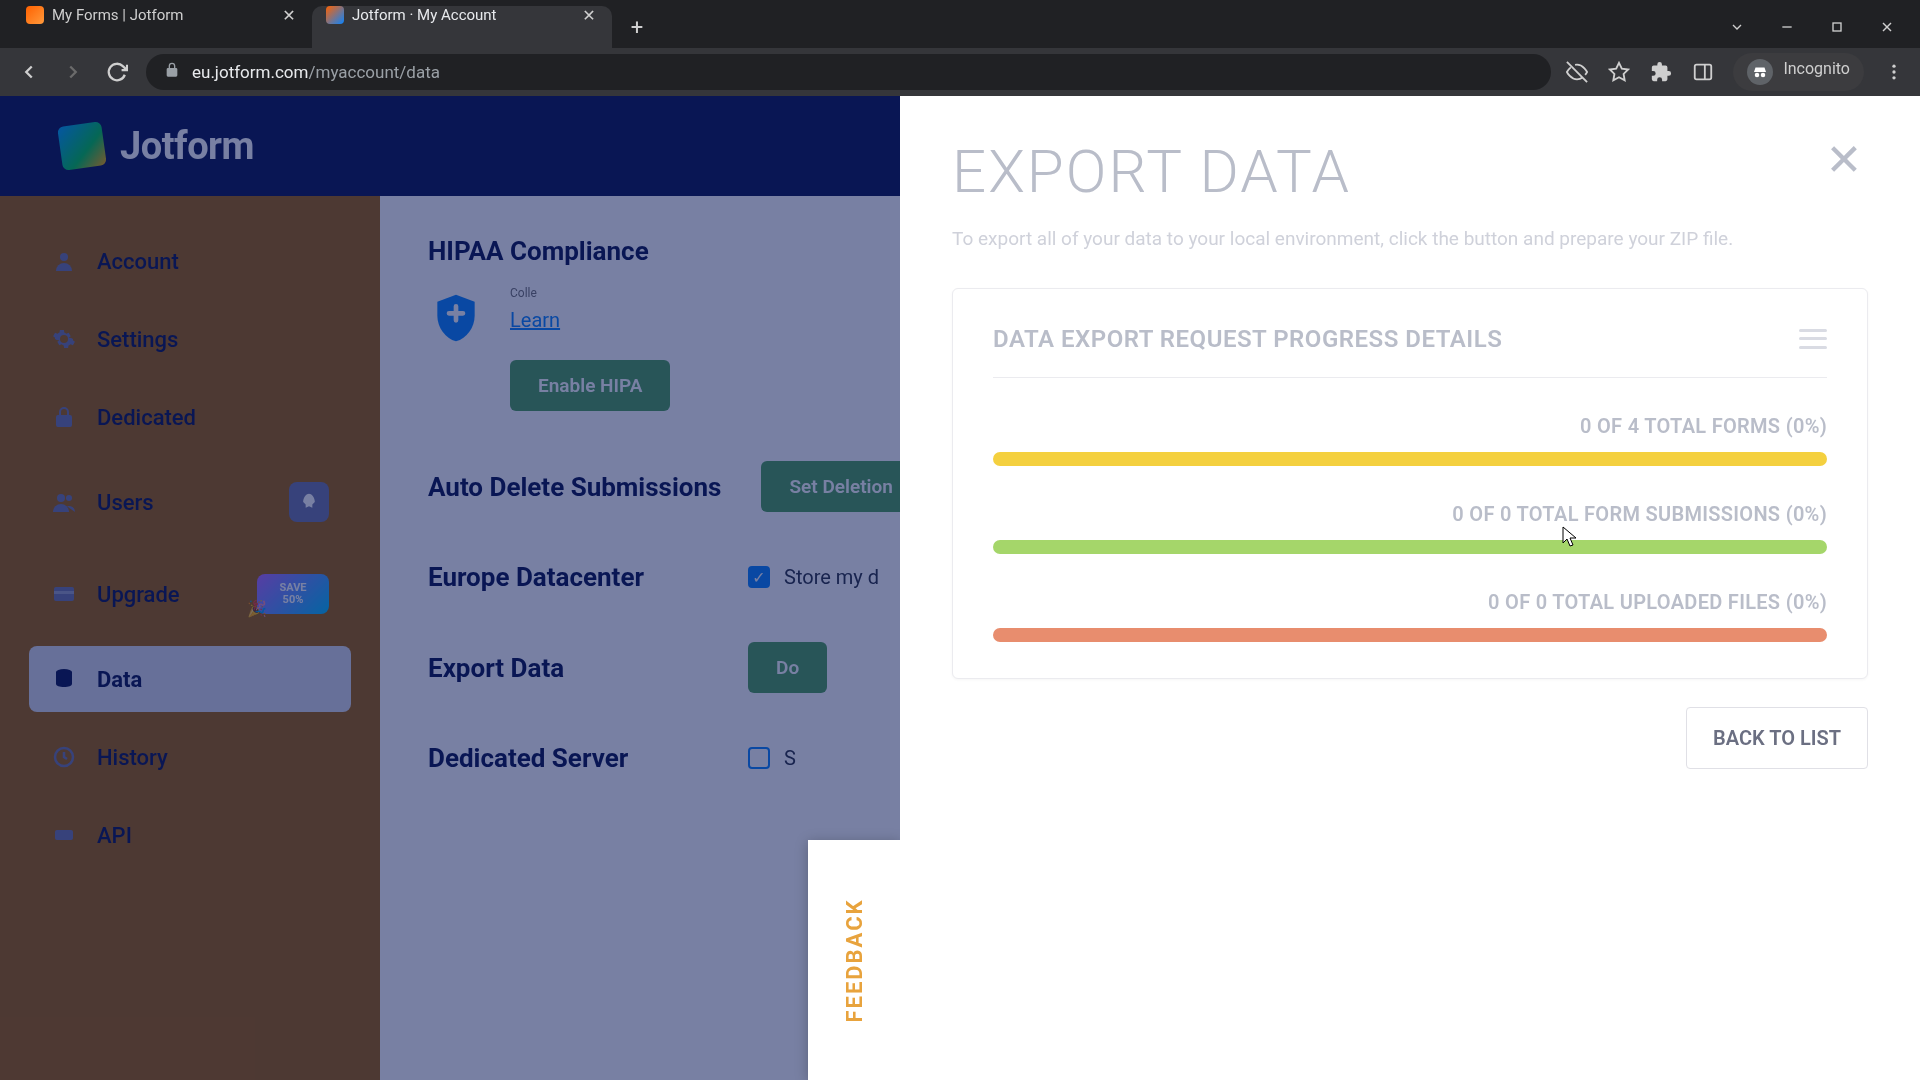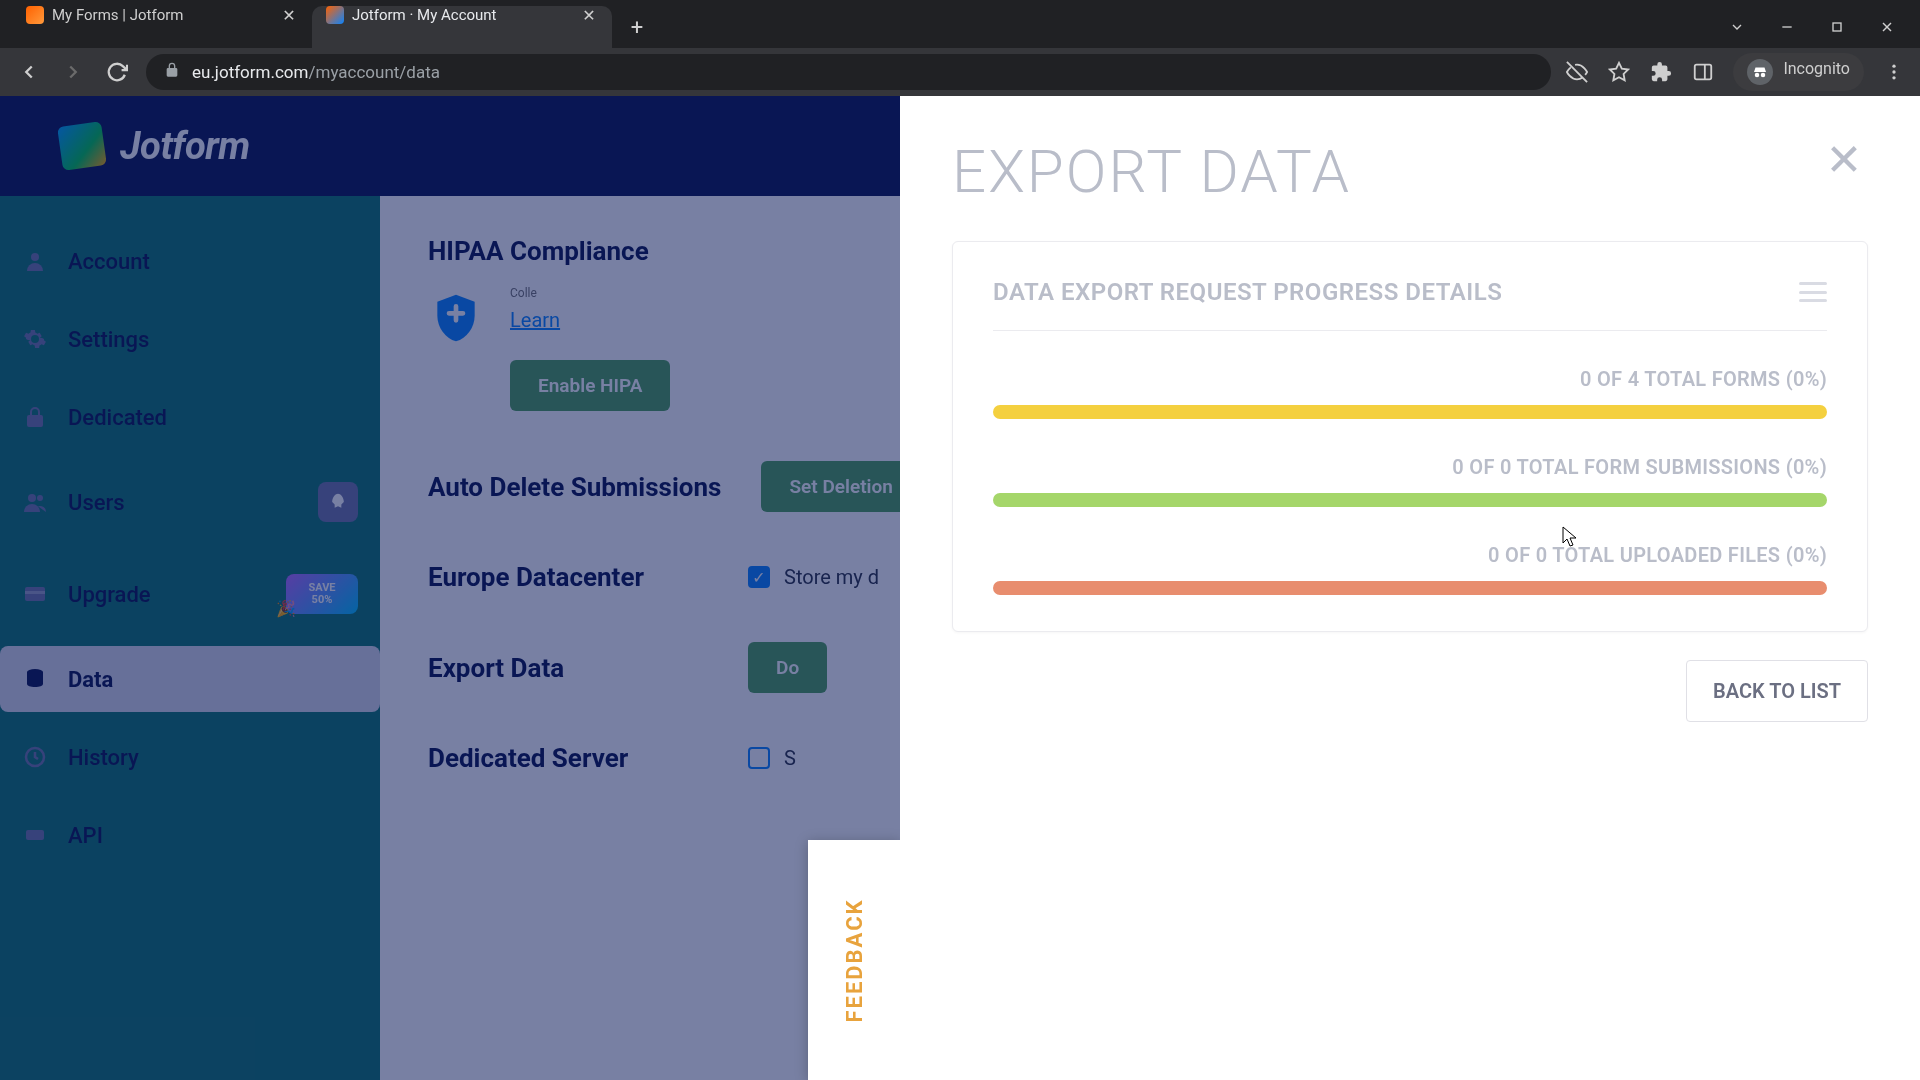--- a/index.html
+++ b/index.html
@@ -32,26 +32,26 @@
     .incog-ico { width: 26px; height: 26px; border-radius: 50%; background: #5f6368; display: flex; align-items: center; justify-content: center; }
     .addr-ico { width: 24px; height: 24px; display: flex; align-items: center; justify-content: center; cursor: pointer; }
 
     
     .page { position: absolute; top: 96px; left: 0; right: 0; bottom: 0; background: #fff; }
     .overlay-dim { position: absolute; inset: 0; background: rgba(10,24,87,0.55); }
 
     .topnav { height: 100px; background: #0a1551; display: flex; align-items: center; padding: 0 60px; gap: 40px; }
     .brand { display: flex; align-items: center; gap: 16px; }
     .brand-logo { width: 44px; height: 44px; background: linear-gradient(135deg,#00a3ff 0%, #00c853 60%, #ffab00 100%); border-radius: 6px; transform: rotate(-8deg); }
-    .brand-text { font-size: 38px; font-weight: 700; color: #fff; letter-spacing: -0.5px; font-style: italic; }
+    .brand-text { font-size: 38px; font-weight: 700; color: #fff; letter-spacing: -0.5px; }
     .nav-links { margin-left: auto; display: flex; gap: 36px; }
     .nav-link { color: #fff; font-size: 22px; font-weight: 500; cursor: pointer; }
 
     .body { display: flex; height: calc(100% - 100px); }
-    .sidebar { width: 380px; background: #0f766e; padding: 32px 0; display: flex; flex-direction: column; gap: 12px; }
+    .sidebar { width: 380px; background: #a16207; padding: 32px 29px; display: flex; flex-direction: column; gap: 12px; }
     .side-item { display: flex; align-items: center; gap: 20px; padding: 20px 22px; border-radius: 8px; cursor: pointer; color: #0a1551; font-size: 22px; font-weight: 500; }
     .side-item.active { background: #dadce8; font-weight: 700; }
     .side-ico { width: 26px; height: 26px; color: #6f76a7; flex-shrink: 0; display: flex; align-items: center; justify-content: center; }
     .side-item.active .side-ico { color: #0a1551; }
     .side-badge { margin-left: auto; }
     .rocket-badge { width: 40px; height: 40px; background: #6f76a7; border-radius: 8px; display: flex; align-items: center; justify-content: center; color: #fff; }
     .save-badge { width: 72px; height: 40px; background: linear-gradient(135deg,#b76bff,#00c2ff); border-radius: 8px; display: flex; flex-direction: column; align-items: center; justify-content: center; color: #fff; font-size: 11px; font-weight: 700; line-height: 1.1; position: relative; }
     .save-badge::before { content: "🎉"; position: absolute; left: -10px; bottom: -4px; font-size: 16px; }
 
     .content { flex: 1; padding: 40px 48px; display: flex; flex-direction: column; gap: 50px; }
@@ -346,20 +346,21 @@
 
   <div class="feedback-tab">
     <span class="feedback-text">FEEDBACK</span>
   </div>
 
   <div class="modal">
     <div class="modal-header">
       <div class="modal-title">EXPORT DATA</div>
       <div class="modal-close">✕</div>
     </div>
+    <div class="modal-sub">To export all of your data to your local environment, click the button and prepare your ZIP file.</div>
 
     <div class="card">
       <div class="card-title">
         <span>DATA EXPORT REQUEST PROGRESS DETAILS</span>
         <div class="card-menu">
             <span></span>
             <span></span>
             <span></span>
           </div>
       </div>

